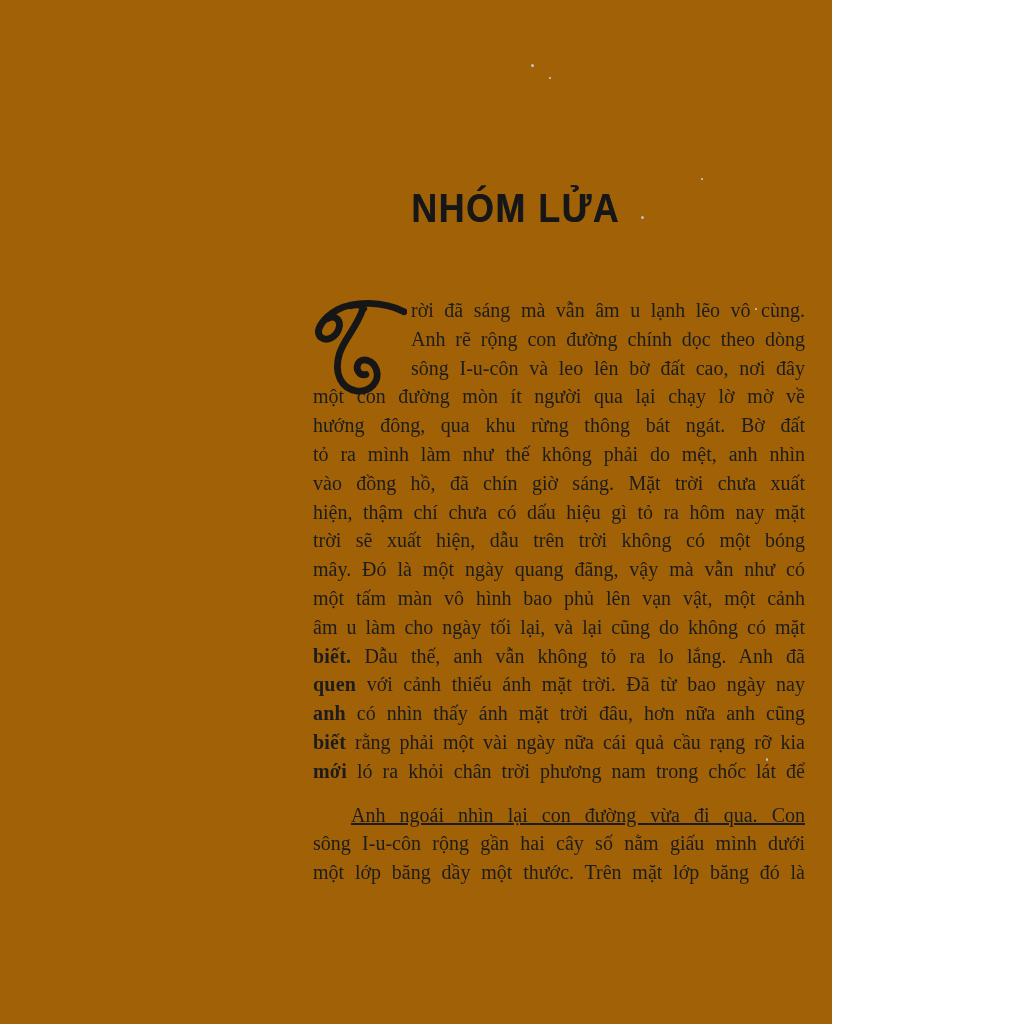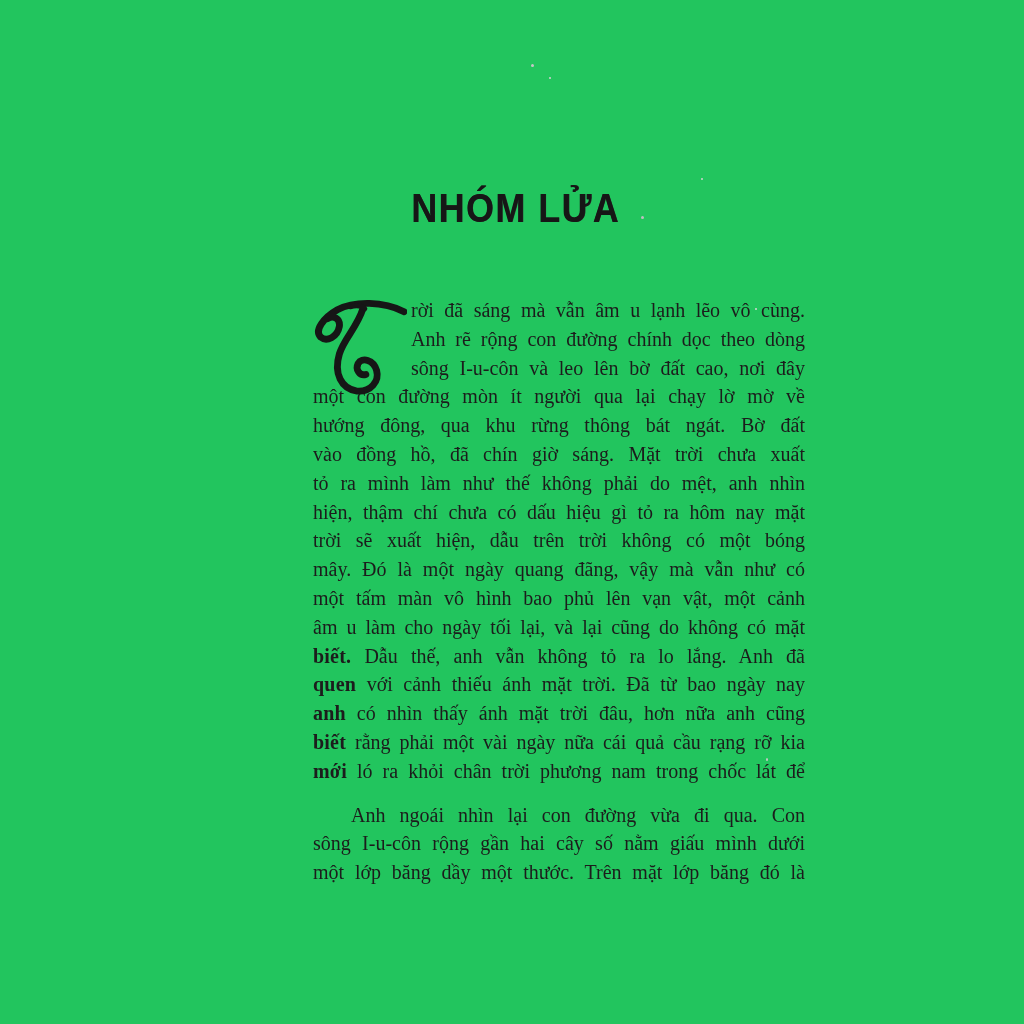--- a/index.html
+++ b/index.html
@@ -4,22 +4,22 @@
 <style>
   html, body { margin: 0; padding: 0; }
   body {
     width: 1024px; height: 1024px;
     background: #ffffff;
     font-family: "Liberation Serif", serif;
     overflow: hidden;
   }
   .page {
     position: relative;
-    width: 1024px; height: 1024px;
-    background: #22c55e;
+    width: 832px; height: 1024px;
+    background: #a16207;
   }
   .title-wrap {
     position: absolute;
     left: 270px; top: 188px; width: 492px;
     text-align: center;
   }
   .chapter-title {
     display: inline-block;
     font-family: "Liberation Sans", sans-serif;
     font-weight: 700;
@@ -48,21 +48,21 @@
   .sr { position: absolute; width: 1px; height: 1px; overflow: hidden; clip-path: inset(50%); }
   .line {
     height: 28.8px;
     overflow: hidden;
     text-align: justify;
     text-align-last: justify;
     white-space: normal;
   }
   .line.narrow { margin-left: 98px; }
   .line.last { text-align-last: left; }
-  .line.indent { text-indent: 38px; }
+  .line.indent { text-indent: 38px; text-decoration: underline; }
   .inkbold { font-weight: 700; letter-spacing: 0.2px; }
   .speck { position: absolute; border-radius: 50%; }
   .s1 { left: 531px; top: 64px; width: 3px; height: 3px; background: #c6c6c6; }
   .s2 { left: 549px; top: 77px; width: 2px; height: 2px; background: #d3d3d3; }
   .s3 { left: 641px; top: 216px; width: 3px; height: 3px; background: #bfbfbf; }
   .s4 { left: 701px; top: 178px; width: 2px; height: 2px; background: #d2d2d2; }
   .s5 { left: 766px; top: 758px; width: 2px; height: 3px; background: #c8c8c8; }
   .s6 { left: 755px; top: 308px; width: 2px; height: 2px; background: #d6d6d6; }
 </style>
 </head>
@@ -93,22 +93,22 @@
             <path d="M40,9 C47,7 52,8 55,11" stroke-width="5"></path>
           </g>
         </svg>
       </span>
 
     <div class="line narrow">rời đã sáng mà vẫn âm u lạnh lẽo vô cùng.</div>
         <div class="line narrow">Anh rẽ rộng con đường chính dọc theo dòng</div>
         <div class="line narrow">sông I-u-côn và leo lên bờ đất cao, nơi đây</div>
         <div class="line">một con đường mòn ít người qua lại chạy lờ mờ về</div>
         <div class="line">hướng đông, qua khu rừng thông bát ngát. Bờ đất</div>
+        <div class="line">tỏ ra mình làm như thế không phải do mệt, anh nhìn</div>
         <div class="line">vào đồng hồ, đã chín giờ sáng. Mặt trời chưa xuất</div>
-        <div class="line">tỏ ra mình làm như thế không phải do mệt, anh nhìn</div>
         <div class="line">hiện, thậm chí chưa có dấu hiệu gì tỏ ra hôm nay mặt</div>
         <div class="line">trời sẽ xuất hiện, dẫu trên trời không có một bóng</div>
         <div class="line">mây. Đó là một ngày quang đãng, vậy mà vẫn như có</div>
         <div class="line">một tấm màn vô hình bao phủ lên vạn vật, một cảnh</div>
         <div class="line">âm u làm cho ngày tối lại, và lại cũng do không có mặt</div>
         <div class="line"><span class="inkbold">biết.</span> Dẫu thế, anh vẫn không tỏ ra lo lắng. Anh đã</div>
         <div class="line"><span class="inkbold">quen</span> với cảnh thiếu ánh mặt trời. Đã từ bao ngày nay</div>
         <div class="line"><span class="inkbold">anh</span> có nhìn thấy ánh mặt trời đâu, hơn nữa anh cũng</div>
         <div class="line"><span class="inkbold">biết</span> rằng phải một vài ngày nữa cái quả cầu rạng rỡ kia</div>
         <div class="line"><span class="inkbold">mới</span> ló ra khỏi chân trời phương nam trong chốc lát để</div>

